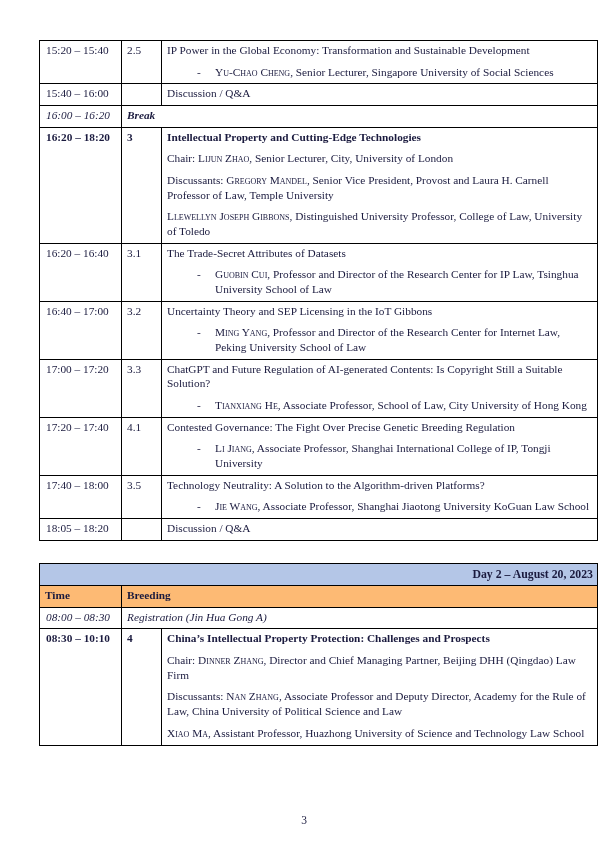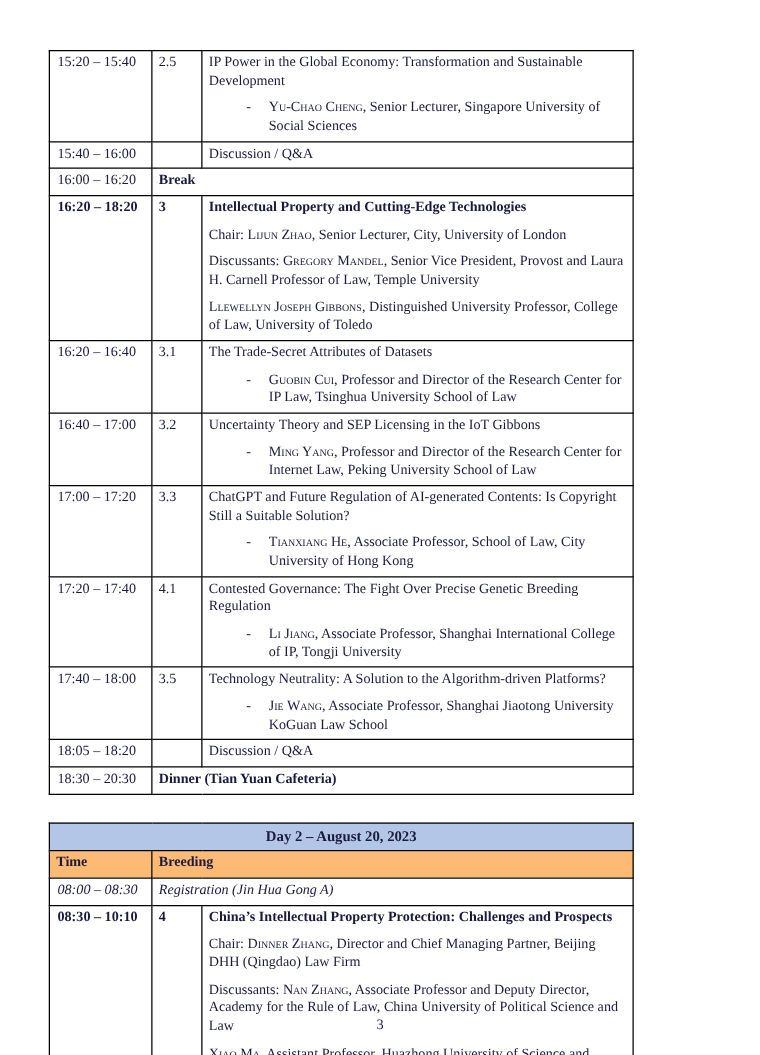--- a/index.html
+++ b/index.html
@@ -9,52 +9,52 @@
     background:#ffffff;
     overflow:hidden;
     font-family:"Liberation Serif","DejaVu Serif",serif;
     font-size:11.3px;
     line-height:1.3;
     color:#1a1a3e;
   }
   table.sched{
     border-collapse:collapse;
     table-layout:fixed;
-    width:468px;
+    width:559px;
     margin-left:39px;
   }
   table.t1{margin-top:40px;}
   table.t2{margin-top:22px;}
   .c-time{width:82px;}
   .c-num{width:40px;}
   td{
     border:1.5px solid #000;
     vertical-align:top;
     padding:2px 6px 4px 5px;
   }
   td.time{padding-left:6px;white-space:nowrap;}
   td.dayhdr{
     background:#b4c6e7;
-    text-align:center;
+    text-align:right;
     font-weight:bold;
     font-size:11.8px;
     padding:3px 4px;
     margin-top:45px;
   }
   td.colhdr{
     background:#fdba74;
     font-weight:bold;
   }
   tr.main td.time, tr.main td.num{font-weight:bold;}
   .blk + .blk{margin-top:7px;}
   .boldtitle{font-weight:bold;}
   .speaker{display:flex;margin-left:30px;}
   .dash{width:18px;flex:none;}
   .sc{font-variant:small-caps;text-align:center;}
-  tr.breakrow td{margin-left:37px;}
+  tr.breakrow td{font-style:italic;margin-left:37px;}
   tr.breakrow .blk{font-weight:bold;}
   tr.regrow td{font-style:italic;}
   .pageno{
     position:absolute;
     left:0;right:0;
     bottom:16px;
     text-align:center;
     font-size:11.5px;
   }
 </style>
@@ -157,26 +157,20 @@
               <span class="dash">-</span>
               <span><span class="sc">Jie Wang</span><span>, Associate Professor, Shanghai Jiaotong University KoGuan Law School</span></span>
             </div>
           </td>
         </tr>
         <tr>
           <td class="time">18:05 – 18:20</td>
           <td class="num"></td>
           <td class="desc">
             <div class="blk title">Discussion / Q&amp;A</div>
-          </td>
-        </tr>
-        <tr class="breakrow">
-          <td class="time">18:30 – 20:30</td>
-          <td colspan="2" class="desc">
-            <div class="blk title">Dinner (Tian Yuan Cafeteria)</div>
           </td>
         </tr>
       </tbody>
   </table>
 
   <table class="sched t2">
     <colgroup>
         <col class="c-time">
         <col class="c-num">
         <col class="c-desc">

